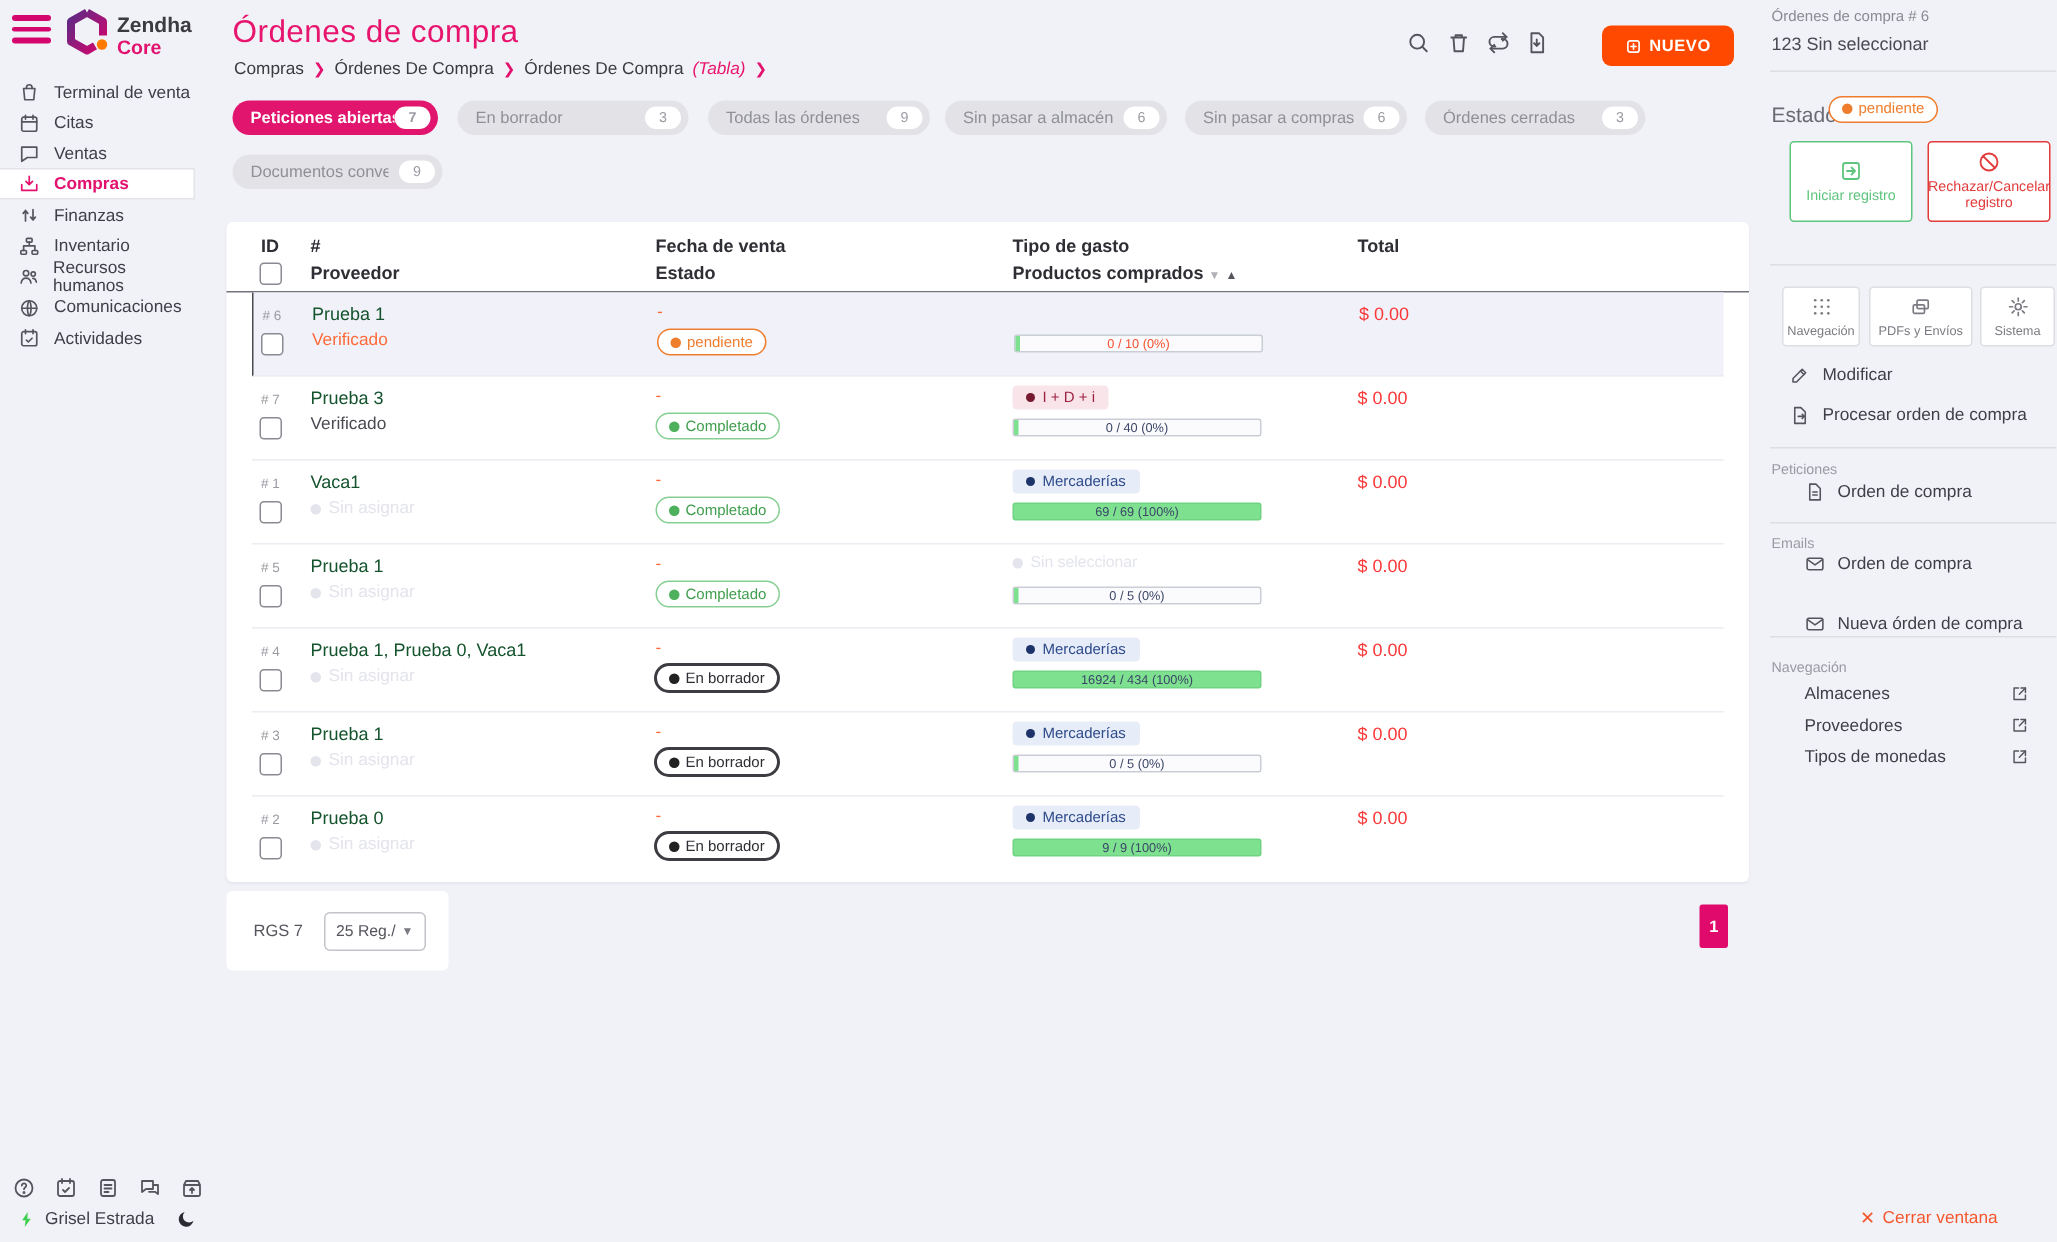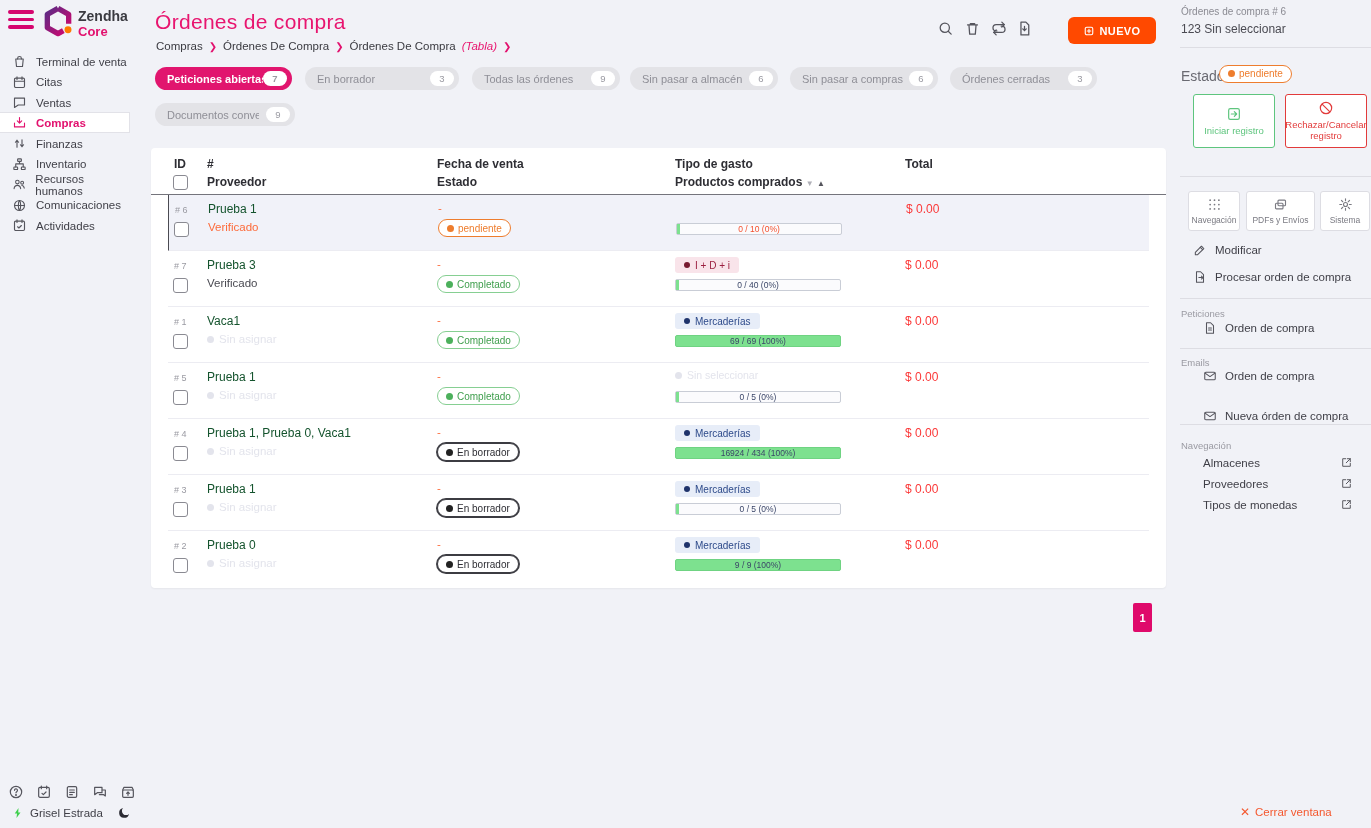--- a/index.html
+++ b/index.html
@@ -418,20 +418,27 @@
             <span>Mercaderías</span>
           </span>
         <span class="rprog full">
             <span class="ptext">9 / 9 (100%)</span>
           </span>
         <span class="rtotal">$ 0.00</span>
       </div>
     </div>
   </div>
 
+  <div class="abs pag-card">
+    <span class="rgs">RGS 7</span>
+    <span class="perpage">
+      <span>25 Reg./</span>
+        <span class="caret">▼</span>
+    </span>
+  </div>
   <div class="abs pagenum">1</div>
 
   <div class="abs ctx">Órdenes de compra # 6</div>
   <div class="abs sel">123 Sin seleccionar</div>
   <div class="abs divider" style="top:47px;"></div>
 
   <div class="abs estado-lbl">Estado:</div>
   <div class="abs" style="left:1219px;top:63px;">
     <span class="badge b-pending">
         <span class="dot"></span>

